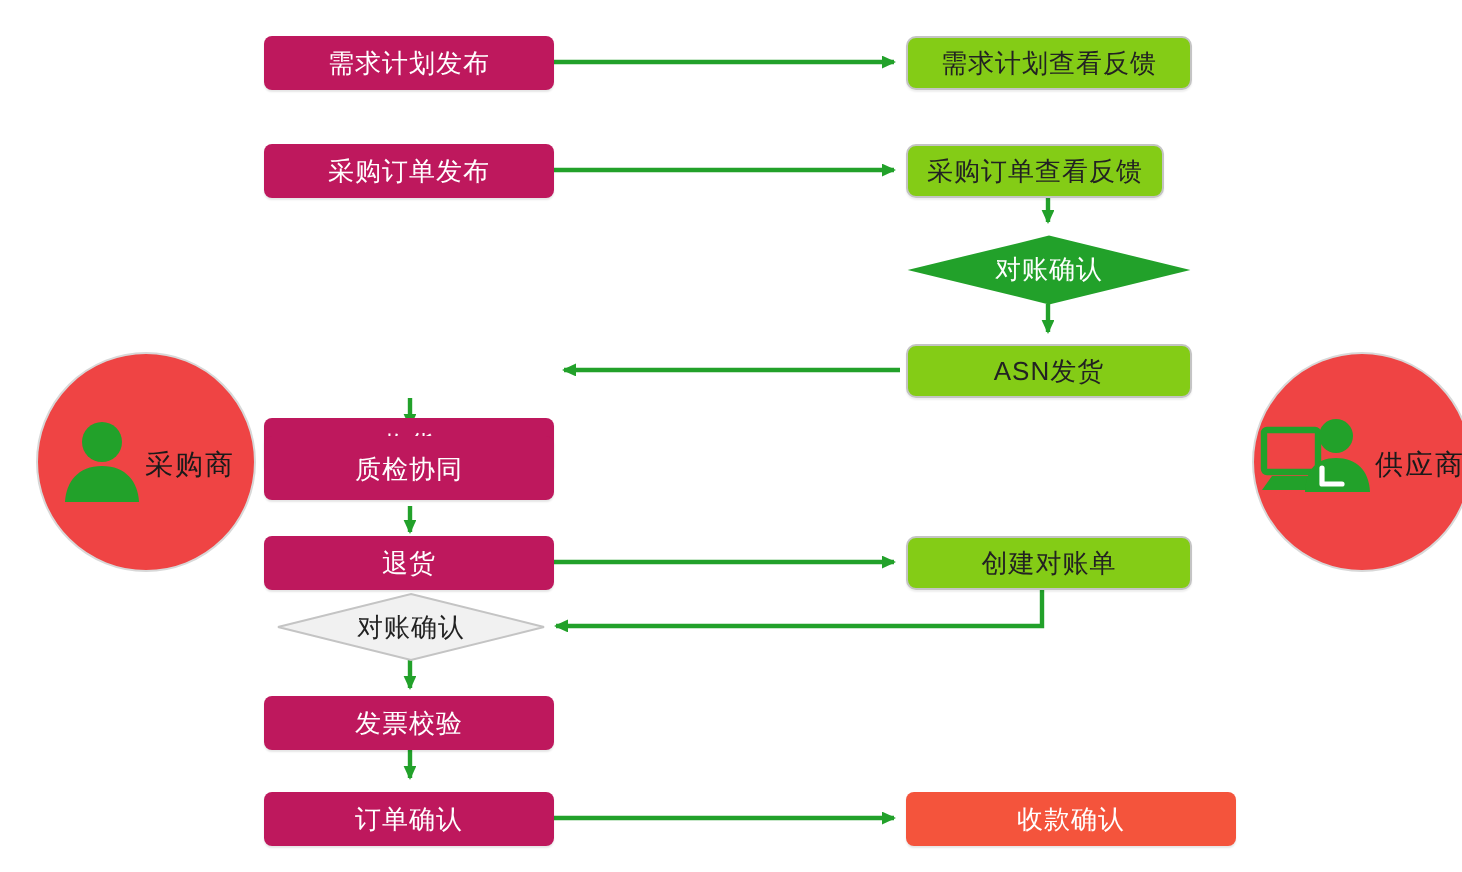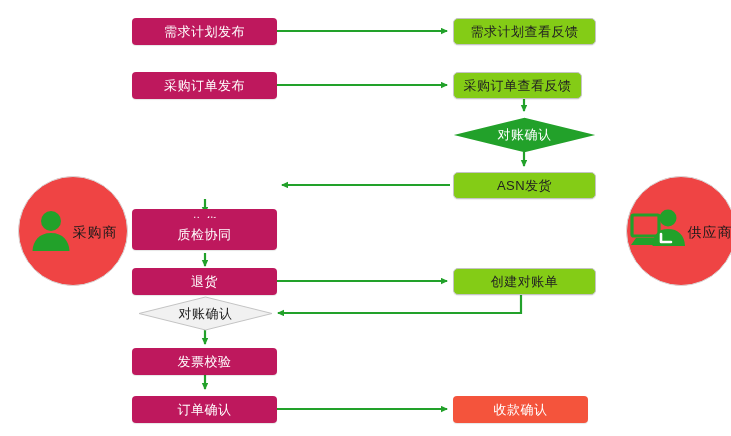--- a/index.html
+++ b/index.html
@@ -228,17 +228,17 @@
   </div>
 
   <div class="node green" style="left:132px; top:348px; width:145px; height:27px;">
     <span>发票校验</span>
   </div>
 
   <div class="node green" style="left:132px; top:396px; width:145px; height:27px;">
     <span>订单确认</span>
   </div>
 
-  <div class="node orange" style="left:453px; top:396px; width:135px; height:27px;">
+  <div class="node orange" style="left:453px; top:396px; width:165px; height:27px;">
     <span>收款确认</span>
   </div>
 
 </div>
 
 </body></html>

